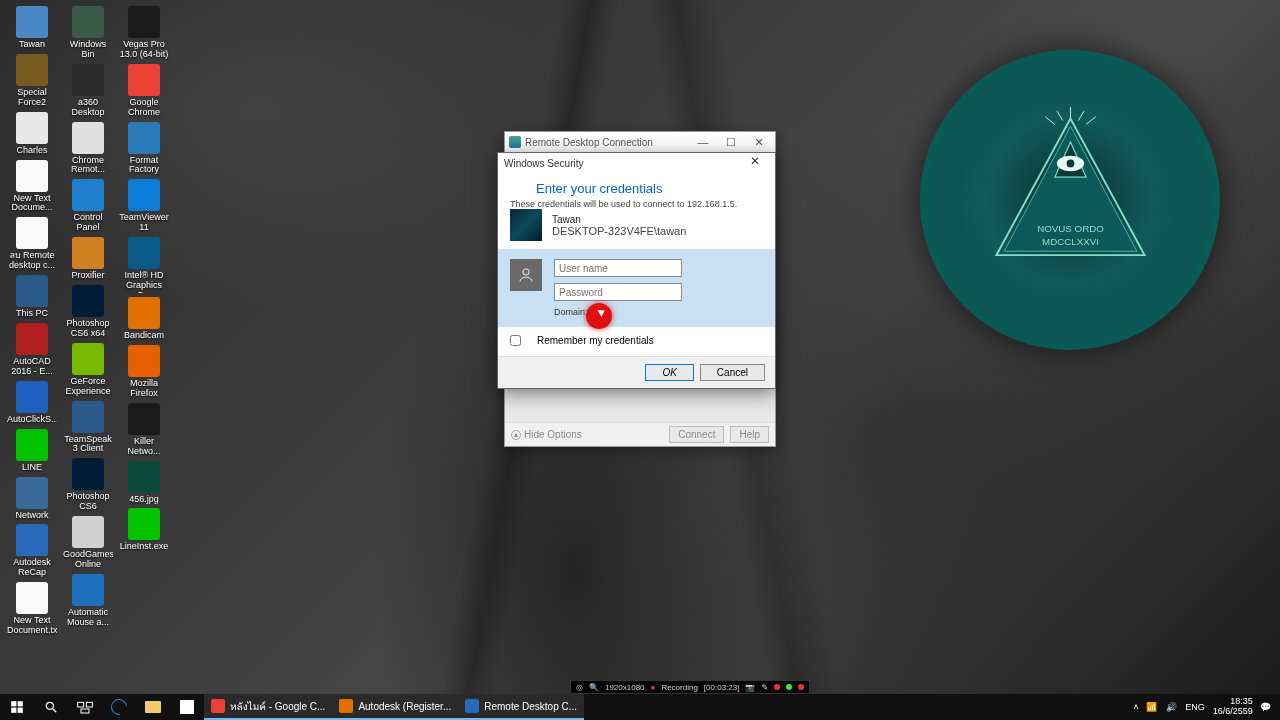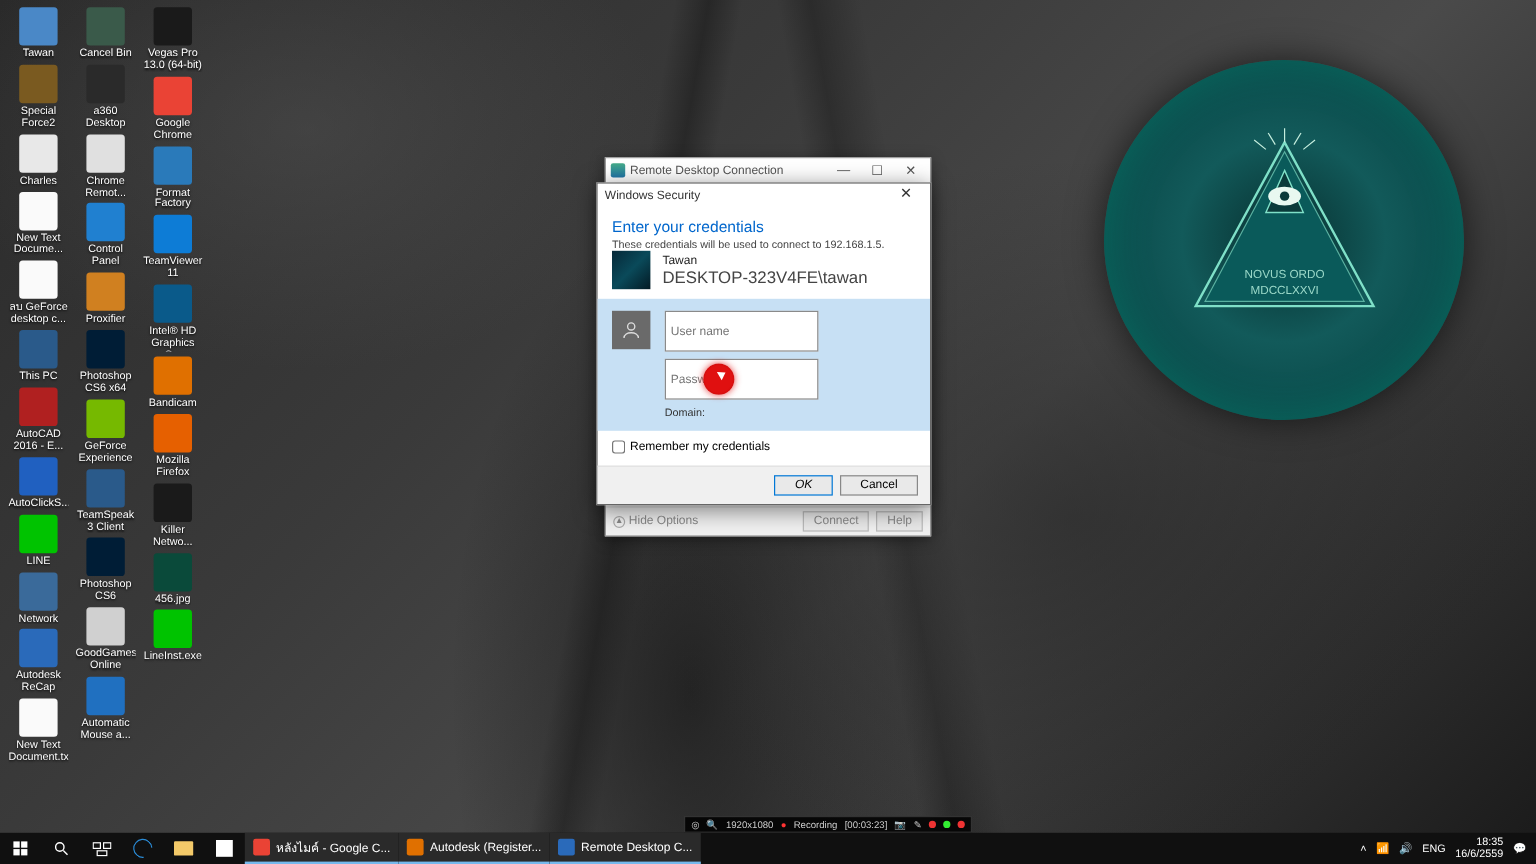--- a/index.html
+++ b/index.html
@@ -36,32 +36,32 @@
   .rdc-footer { height:24px; background:#f1f1f1; border-top:1px solid #ddd; display:flex; align-items:center; padding:0 6px; gap:6px; }
   .rdc-footer .hide { font-size:10px; color:#888; flex:1; display:flex; align-items:center; gap:3px; }
   .rdc-footer .fbtn { font-size:10px; border:1px solid #bbb; background:#e9e9e9; color:#888; padding:2px 8px; }
 
   
   .sec { position:absolute; left:497px; top:152px; width:279px; background:#fff; border:1px solid #666; box-shadow:0 4px 18px rgba(0,0,0,.5); }
   .sec-title { height:20px; display:flex; align-items:center; font-size:10px; color:#333; padding:0 6px; }
   .sec-title .spacer { flex:1; }
   .sec-title .x { width:28px; height:18px; text-align:center; font-size:12px; }
   .sec-body { padding:8px 12px 10px; }
-  .sec-h { color:#0066cc; font-size:13px; font-weight:400; margin-bottom:3px; }
+  .sec-h { color:#0066cc; font-size:13px; font-weight:400; margin-bottom:3px;margin-left:26px; }
   .sec-sub { font-size:9px; color:#444; }
   .acct { display:flex; gap:10px; margin-bottom:8px; align-items:center; }
   .acct .av { width:32px; height:32px; background:linear-gradient(135deg,#062838,#0a4a5a,#031a24); }
   .acct .nm { font-size:10px; color:#222; }
-  .acct .dm { font-size:14px; color:#444; }
+  .acct .dm { font-size:11px; color:#444; }
   .cred-panel { background:#c7e0f4; margin:0 -12px; padding:10px 12px; display:flex; gap:12px; align-items:flex-start; }
   .cred-panel .av2 { width:32px; height:32px; background:#6a6a6a; display:flex; align-items:center; justify-content:center; }
   .cred-fields { flex:1; }
-  .cred-fields input { width:128px; height:34px; font-size:10px; padding:1px 4px; border:1px solid #8a8a8a; background:#fff; display:block; margin-bottom:6px; }
+  .cred-fields input { width:128px; height:18px; font-size:10px; padding:1px 4px; border:1px solid #8a8a8a; background:#fff; display:block; margin-bottom:6px; }
   .cred-fields .dlabel { font-size:9px; color:#333; }
-  .remember { margin-top:8px; font-size:10px; display:flex; align-items:flex-end; gap:4px; }
+  .remember { margin-top:8px; font-size:10px; display:flex; align-items:flex-end; gap:16px; }
   .remember input { width:11px; height:11px; }
   .sec-btns { background:#f0f0f0; padding:7px 10px; display:flex; justify-content:flex-end; gap:6px; border-top:1px solid #e0e0e0; }
   .sec-btns button { font-size:10px; padding:2px 16px; border:1px solid #888; background:#e9e9e9; cursor:pointer; }
   .sec-btns .ok { border:1px solid #0078d7;font-style:italic; }
 
   
   .click { position:absolute; width:26px; height:26px; background:radial-gradient(circle,#e01010 60%,#b00000 100%); border-radius:50%; box-shadow:0 0 6px rgba(224,16,16,.8); }
   .click::after { content:""; position:absolute; left:13px; top:5px; border-left:6px solid #fff; border-top:4px solid transparent; border-bottom:4px solid transparent; transform:rotate(-30deg); width:0; height:0; }
 
   
@@ -113,21 +113,21 @@
     <div class="di">
       <div class="ico" style="background:#e8e8e8"></div>
       <div class="lbl">Charles</div>
     </div>
     <div class="di">
       <div class="ico" style="background:#fafafa"></div>
       <div class="lbl">New Text Docume...</div>
     </div>
     <div class="di">
       <div class="ico" style="background:#fafafa"></div>
-      <div class="lbl">ลบ GeForce desktop c...</div>
+      <div class="lbl">ลบ Remote desktop c...</div>
     </div>
     <div class="di">
       <div class="ico" style="background:#2a5a8a"></div>
       <div class="lbl">This PC</div>
     </div>
     <div class="di">
       <div class="ico" style="background:#b02020"></div>
       <div class="lbl">AutoCAD 2016 - E...</div>
     </div>
     <div class="di">
@@ -145,21 +145,21 @@
     <div class="di">
       <div class="ico" style="background:#2a6aba"></div>
       <div class="lbl">Autodesk ReCap</div>
     </div>
     <div class="di">
       <div class="ico" style="background:#fafafa"></div>
       <div class="lbl">New Text Document.txt</div>
     </div>
     <div class="di">
       <div class="ico" style="background:#3a5a4a"></div>
-      <div class="lbl">Cancel Bin</div>
+      <div class="lbl">Windows Bin</div>
     </div>
     <div class="di">
       <div class="ico" style="background:#2a2a2a"></div>
       <div class="lbl">a360 Desktop</div>
     </div>
     <div class="di">
       <div class="ico" style="background:#e0e0e0"></div>
       <div class="lbl">Chrome Remot...</div>
     </div>
     <div class="di">

